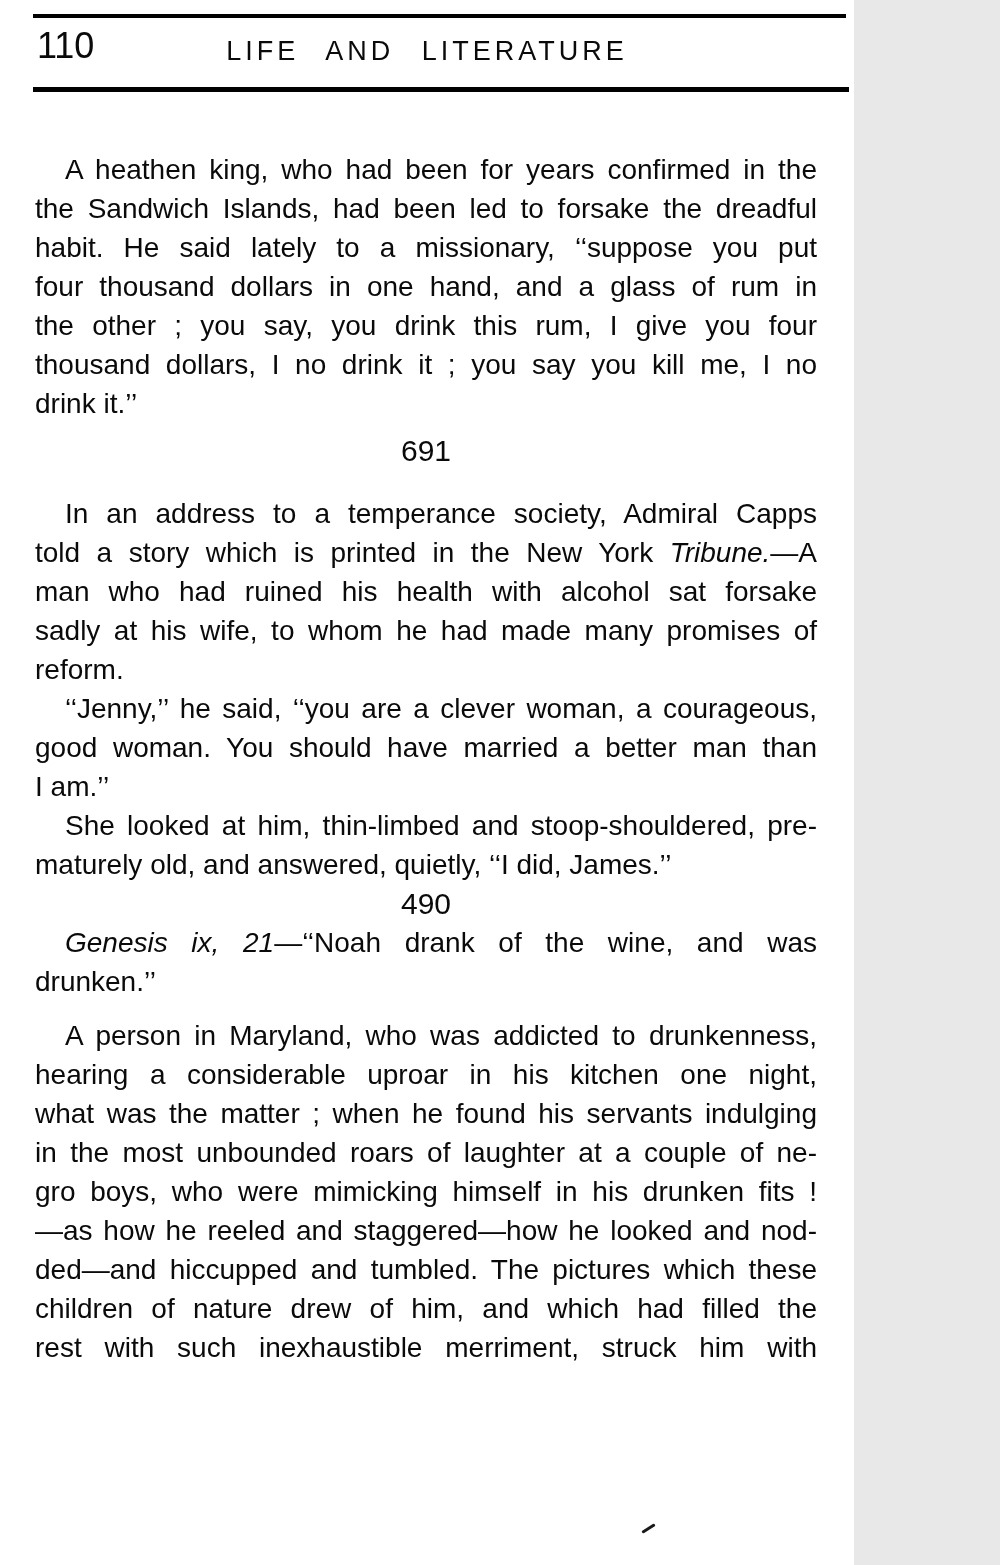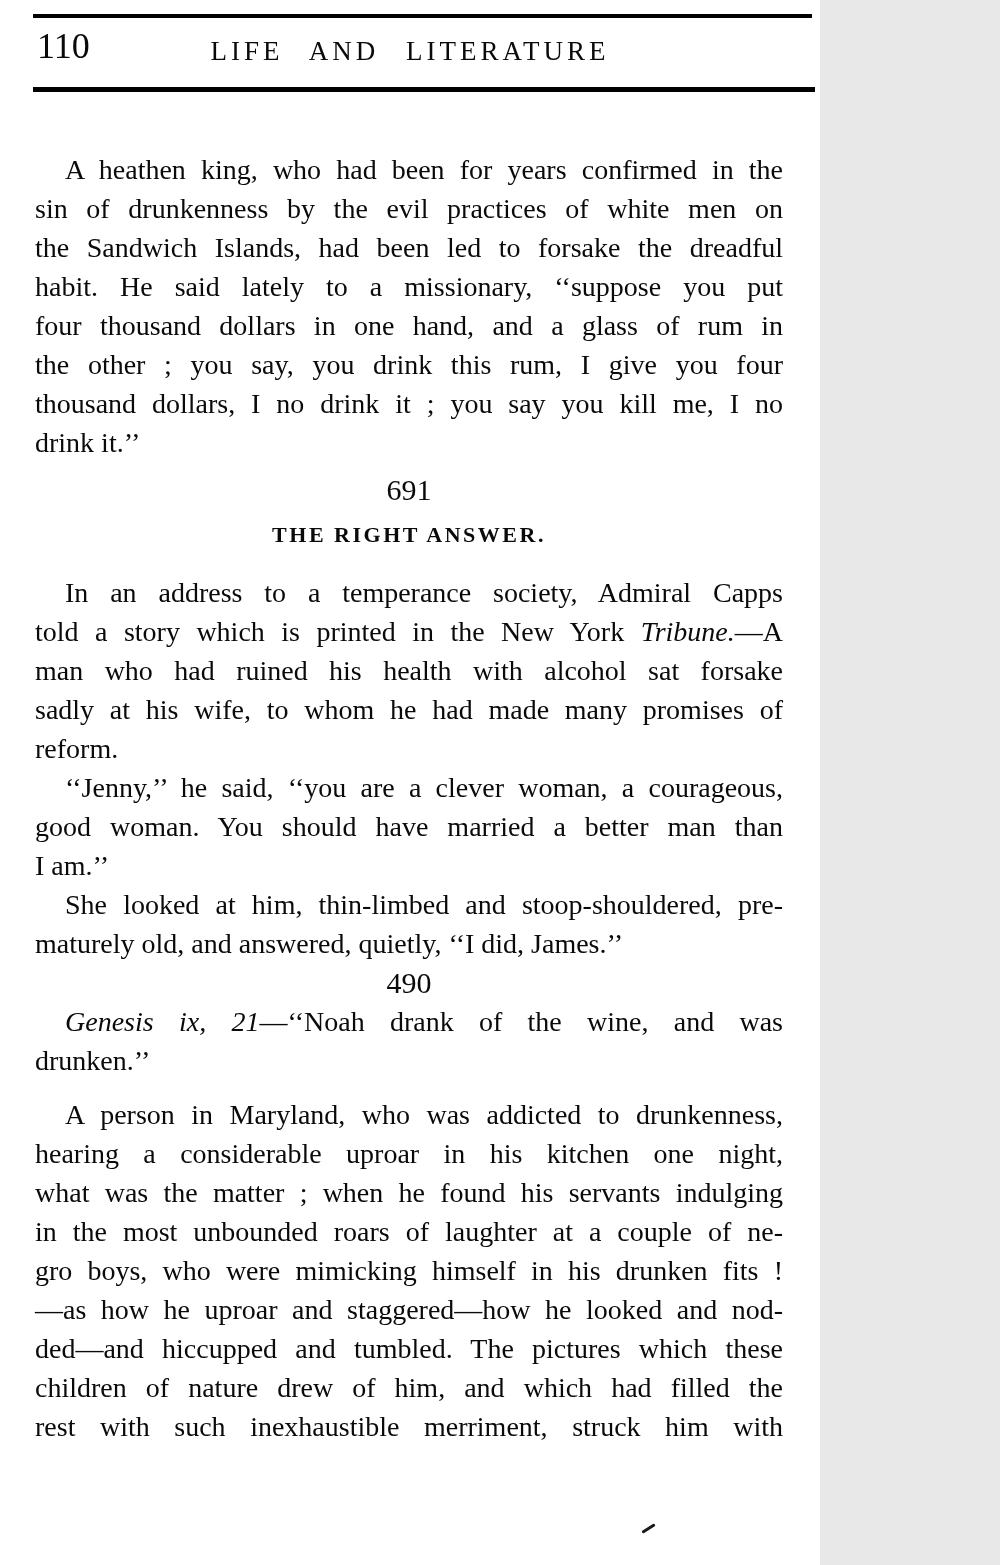--- a/index.html
+++ b/index.html
@@ -2,22 +2,23 @@
 <html><head>
 <meta charset="utf-8">
 <style>
   html, body { margin: 0; padding: 0; background: #e8e8e8; }
   .page {
     position: relative;
     width: 820px;
     height: 1565px;
     background: #ffffff;
     overflow: hidden;
-    font-family: Liberation Serif, serif;
+    font-family: Liberation Sans, sans-serif;
     color: #0a0a0a;
+    padding-left: 34px;
   }
   .rule { position: absolute; background: #000; }
   .rule-top { left: 33px; right: 8px; top: 14px; height: 4px; }
   .rule-mid { left: 33px; right: 5px; top: 87px; height: 5px; }
   .page-number {
     position: absolute; left: 37px; top: 28px;
     font-size: 36px; line-height: 36px;
   }
   .running-title {
     position: absolute; left: 0; right: 0; top: 36px;
@@ -67,30 +68,28 @@
 <div class="page">
   <div class="rule rule-top"></div>
   <header>
     <span class="page-number">110</span>
     <span class="running-title">LIFE AND LITERATURE</span>
   </header>
   <div class="rule rule-mid"></div>
   <main class="text-body">
       <div id="block-0">
         <div class="line indent"><span>A heathen king, who had been for years confirmed in the</span></div>
-        <div class="line"><span>sin of drunkenness by the evil practices of white men on</span></div>
         <div class="line"><span>the Sandwich Islands, had been led to forsake the dreadful</span></div>
         <div class="line"><span>habit. He said lately to a missionary, ‘‘suppose you put</span></div>
         <div class="line"><span>four thousand dollars in one hand, and a glass of rum in</span></div>
         <div class="line"><span>the other ; you say, you drink this rum, I give you four</span></div>
         <div class="line"><span>thousand dollars, I no drink it ; you say you kill me, I no</span></div>
         <div class="line end"><span>drink it.’’</span></div>
       </div>
       <div id="block-1" class="section-number">691</div>
-      <div id="block-2" class="heading">THE RIGHT ANSWER.</div>
       <div id="block-3">
         <div class="line indent"><span>In an address to a temperance society, Admiral Capps</span></div>
         <div class="line"><span>told a story which is printed in the New York </span><span class="it">Tribune.</span><span>—A</span></div>
         <div class="line"><span>man who had ruined his health with alcohol sat forsake</span></div>
         <div class="line"><span>sadly at his wife, to whom he had made many promises of</span></div>
         <div class="line end"><span>reform.</span></div>
       </div>
       <div id="block-4">
         <div class="line indent"><span>‘‘Jenny,’’ he said, ‘‘you are a clever woman, a courageous,</span></div>
         <div class="line"><span>good woman. You should have married a better man than</span></div>
@@ -104,20 +103,20 @@
       <div id="block-7">
         <div class="line indent"><span class="it">Genesis ix, 21</span><span>—‘‘Noah drank of the wine, and was</span></div>
         <div class="line end"><span>drunken.’’</span></div>
       </div>
       <div id="block-8">
         <div class="line indent"><span>A person in Maryland, who was addicted to drunkenness,</span></div>
         <div class="line"><span>hearing a considerable uproar in his kitchen one night,</span></div>
         <div class="line"><span>what was the matter ; when he found his servants indulging</span></div>
         <div class="line"><span>in the most unbounded roars of laughter at a couple of ne-</span></div>
         <div class="line"><span>gro boys, who were mimicking himself in his drunken fits !</span></div>
-        <div class="line"><span>—as how he uproar and staggered—how he looked and nod-</span></div>
+        <div class="line"><span>—as how he reeled and staggered—how he looked and nod-</span></div>
         <div class="line"><span>ded—and hiccupped and tumbled. The pictures which these</span></div>
         <div class="line"><span>children of nature drew of him, and which had filled the</span></div>
         <div class="line"><span>rest with such inexhaustible merriment, struck him with</span></div>
       </div>
     </main>
   <span class="ink-mark"></span>
 </div>
 
 </body></html>

